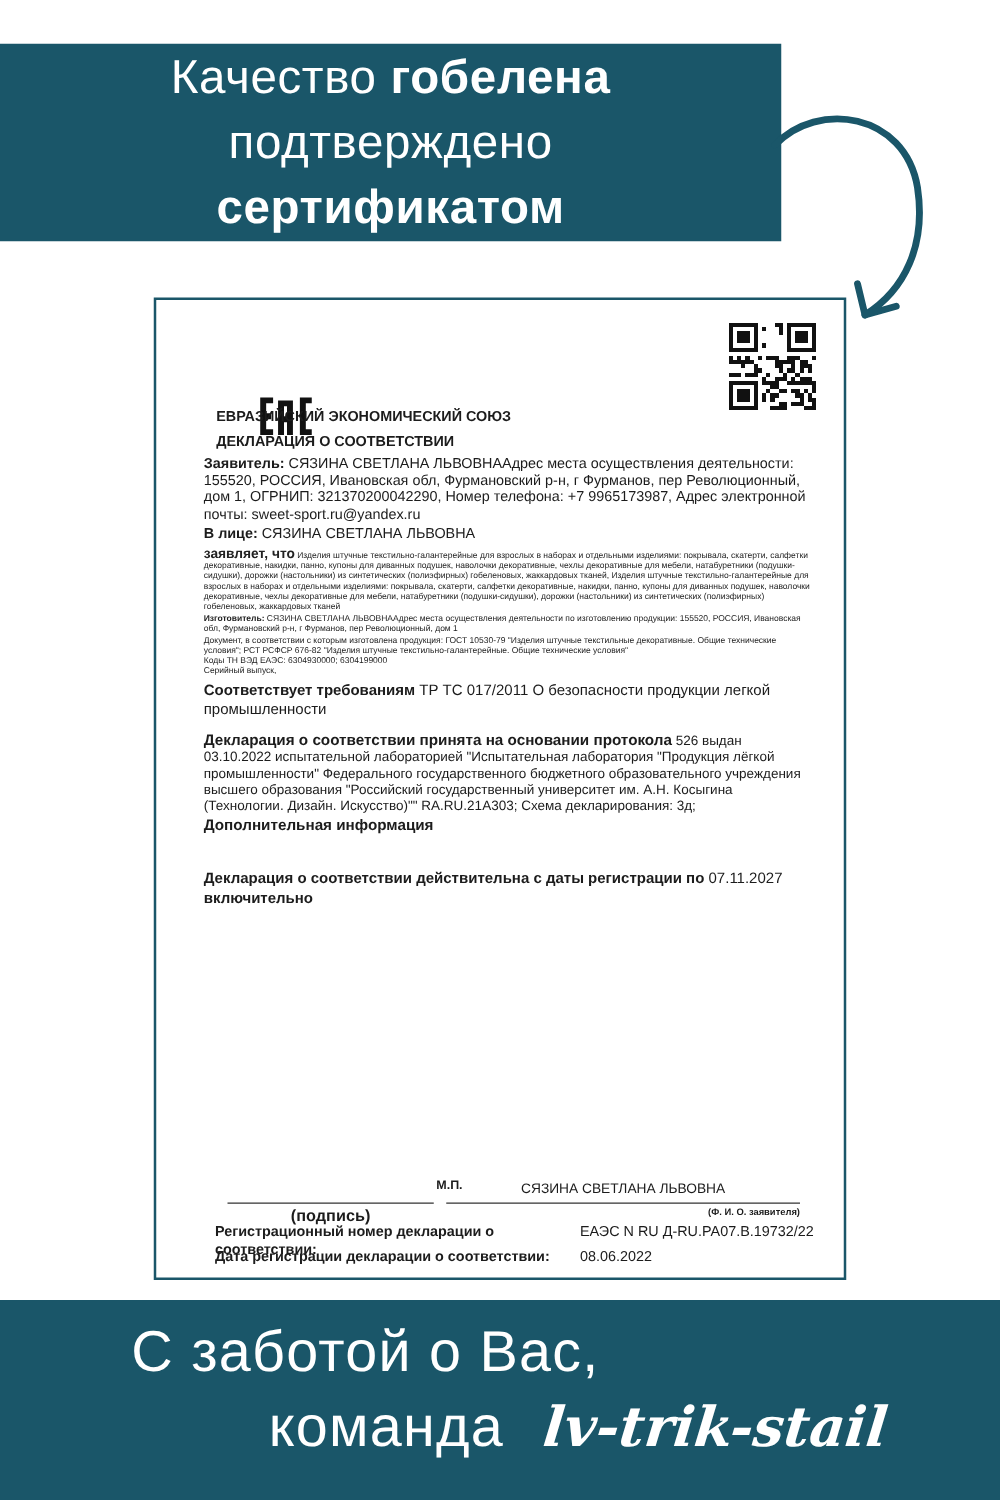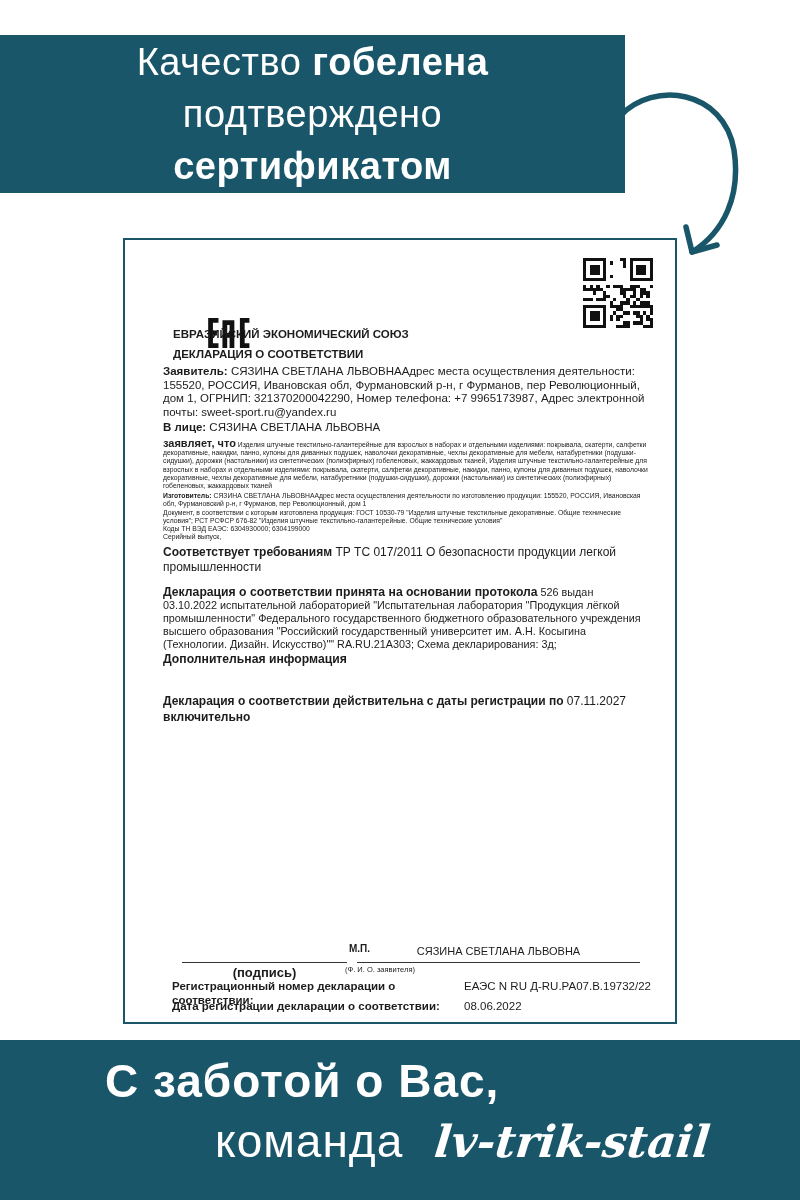--- a/index.html
+++ b/index.html
@@ -52,32 +52,32 @@
   .p-valid { margin-top:27px; font-size:12px; line-height:16px; font-weight:700; }
   .p-valid .normal { font-weight:400; }
 
   
   .sig-area { position:absolute; left:0; top:703px; width:100%; font-size:11px; }
   .mp { position:absolute; left:224px; top:0; font-weight:700; font-size:10px; }
   .signer-name { position:absolute; left:232px; top:2px; width:283px; text-align:center; font-size:11px; }
   .line-left  { position:absolute; left:57px;  top:19px; width:165px; border-top:1.5px solid #333; }
   .line-right { position:absolute; left:232px; top:19px; width:283px; border-top:1.5px solid #333; }
   .cap-left  { position:absolute; left:57px;  top:22px; width:165px; text-align:center; font-size:13px; font-weight:700; }
-  .cap-right { position:absolute; left:220px; top:22px; width:283px; text-align:left; font-size:7.5px; font-weight:400; }
+  .cap-right { position:absolute; left:232px; top:22px; width:283px; text-align:right; font-size:7.5px; font-weight:700; }
   .reg-row { position:absolute; left:47px; right:20px; display:flex; font-size:11.5px; line-height:14px; }
   .reg-row .lbl { font-weight:700; width:292px; flex:none; }
   .reg-row1 { top:36px; }
   .reg-row2 { top:56px; }
 
   
   .bottom-banner {
     position:absolute; left:0; top:1040px; width:800px; height:160px;
     background:#1a5669; color:#fff;
   }
-  .bb-line1 { margin:14px 0 0 105px; font-size:46px; letter-spacing:1px;font-weight:bold; }
+  .bb-line1 { margin:14px 0 0 105px; font-size:46px; letter-spacing:1px; }
   .bb-line2 { margin:6px 0 0 215px; font-size:46px; letter-spacing:1px; display:flex; align-items:baseline; gap:32px; }
   .script {
     font-family:"DejaVu Serif", serif; font-style:italic; font-weight:700;
     font-size:44px; letter-spacing:0; transform:skewX(-6deg);
   }
 </style>
 </head>
 <body>
 
 <div class="top-banner">

